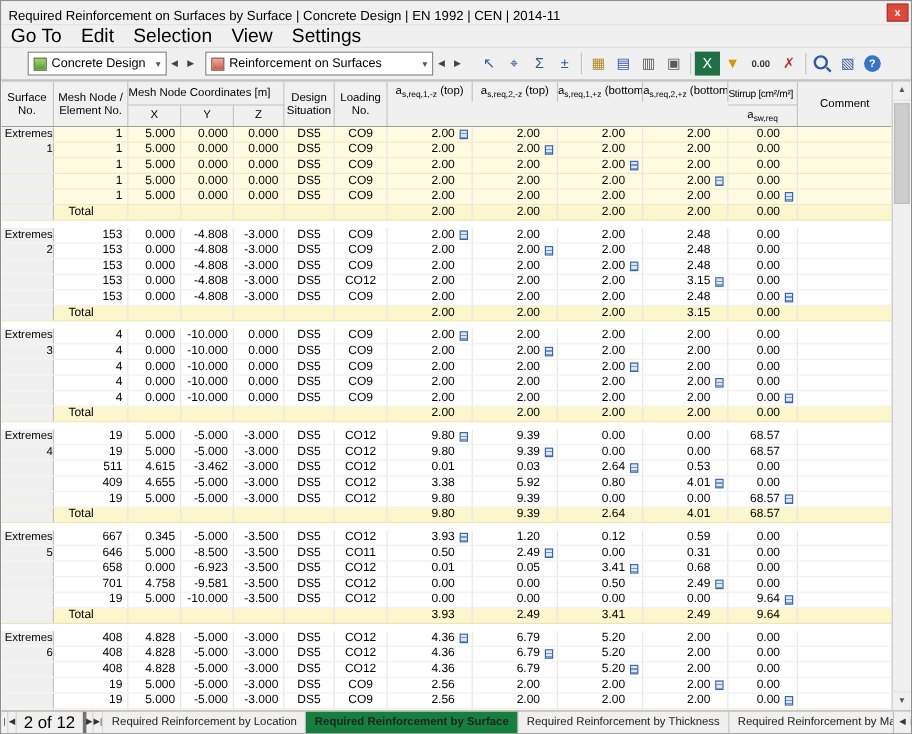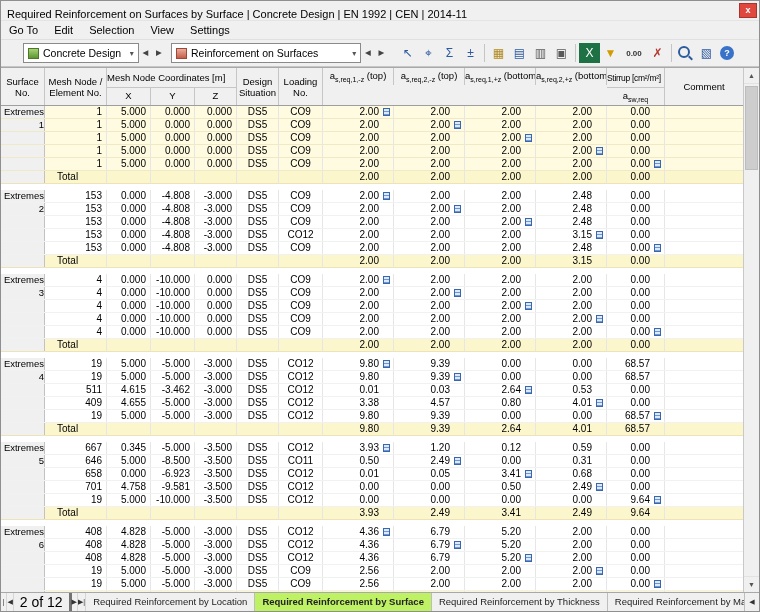--- a/index.html
+++ b/index.html
@@ -6,21 +6,21 @@
   html,body{width:760px;height:612px;background:#fff;font-family:"Liberation Sans","DejaVu Sans",sans-serif;color:#000}
   .window{width:760px;height:612px;border:1px solid #8f8f8f;background:#f0f0f0;display:flex;flex-direction:column;overflow:hidden}
 
   
   .titlebar{height:20px;flex:0 0 20px;display:flex;align-items:flex-end;padding-left:6px;background:#f0f0f0;border-bottom:1px solid #e4e4e4;position:relative}
   .title{font-size:11px;white-space:nowrap}
   .close{position:absolute;right:2px;top:2px;width:18px;height:15px;background:#e0483e;border:1px solid #a8352d;color:#fff;font-size:9px;font-weight:bold;text-align:center;line-height:13px;cursor:default}
 
   
   .menubar{height:19px;flex:0 0 19px;display:flex;align-items:center;background:#f0f0f0;border-bottom:1px solid #e0e0e0}
-  .menuitem{font-size:11px;padding:0 8px;line-height:19px;white-space:nowrap}
+  .menuitem{font-size:16px;padding:0 8px;line-height:19px;white-space:nowrap}
 
   
   .toolbar{height:27px;flex:0 0 27px;display:flex;align-items:center;background:#f0f0f0;border-bottom:1px solid #c6c6c6;padding:0 22px}
   .combo{height:20px;background:#fff;border:1px solid #8a8a8a;display:flex;align-items:center;font-size:10.5px;padding:0 4px;white-space:nowrap;overflow:hidden}
   .combo .clabel{margin-left:4px;overflow:hidden;text-overflow:ellipsis}
   .combo .carrow{margin-left:auto;color:#555;font-size:8px;padding-left:4px}
   .cicon{width:11px;height:11px;flex:0 0 11px}
   .case-ic{background:linear-gradient(#a9d177,#5d9632);border:1px solid #4a7a28}
   .surf-ic{background:linear-gradient(#ecad9e,#c45f4a);border:1px solid #9e4936}
   .navbtn{width:15px;height:18px;font-size:7.5px;color:#444;text-align:center;line-height:18px}
@@ -72,21 +72,21 @@
   .sarr{height:16px;line-height:16px;text-align:center;font-size:7px;color:#555;background:#f0f0f0;border-bottom:1px solid #e2e2e2}
   .sarr.sdown{position:absolute;bottom:0;left:0;right:0;border-bottom:none;border-top:1px solid #e2e2e2}
   .sthumb{position:absolute;left:1px;right:1px;top:18px;height:84px;background:#cdcdcd;border:1px solid #bdbdbd}
 
   
   .tabbar{height:19px;flex:0 0 19px;display:flex;background:#f0f0f0;border-top:1px solid #a8a8a8;overflow:hidden;position:relative}
   .pbtn{width:17px;height:100%;line-height:18px;text-align:center;font-size:7px;color:#333;border-right:1px solid #d6d6d6}
   .plabel{padding:0 6px;font-size:14px;line-height:18px;border-right:3px solid #737373;white-space:nowrap}
   .tablist{display:flex;height:100%}
   .tab{padding:0 7px;font-size:9.5px;line-height:18px;border-right:1px solid #bdbdbd;white-space:nowrap;background:#f0f0f0;color:#222}
-  .tab.active{background:#bef264;font-weight:bold}
+  .tab.active{background:#15803d;font-weight:bold}
   .tabscroll{position:absolute;right:0;top:0;width:15px;height:100%;line-height:18px;text-align:center;font-size:7px;color:#333;background:#f0f0f0;border-left:1px solid #bdbdbd}
 </style>
 </head>
 <body>
 
 <div class="window">
 
   <div class="titlebar">
     <span class="title">Required Reinforcement on Surfaces by Surface | Concrete Design | EN 1992 | CEN | 2014-11</span>
     <span class="close">x</span>
@@ -507,21 +507,21 @@
           </div>
           <div class="trow">
             <div class="cell c0 left"></div>
             <div class="cell c1 num">409</div>
             <div class="cell c2 num">4.655</div>
             <div class="cell c3 num">-5.000</div>
             <div class="cell c4 num">-3.000</div>
             <div class="cell c5 ctr">DS5</div>
             <div class="cell c6 ctr">CO12</div>
             <div class="cell c7 val">3.38</div>
-            <div class="cell c8 val">4.57</div>
+            <div class="cell c8 val">5.92</div>
             <div class="cell c9 val">0.80</div>
             <div class="cell c10 val">4.01<span class="iic"></span></div>
             <div class="cell c11 val">0.00</div>
             <div class="cell c12"></div>
           </div>
           <div class="trow">
             <div class="cell c0 left"></div>
             <div class="cell c1 num">19</div>
             <div class="cell c2 num">5.000</div>
             <div class="cell c3 num">-5.000</div>

